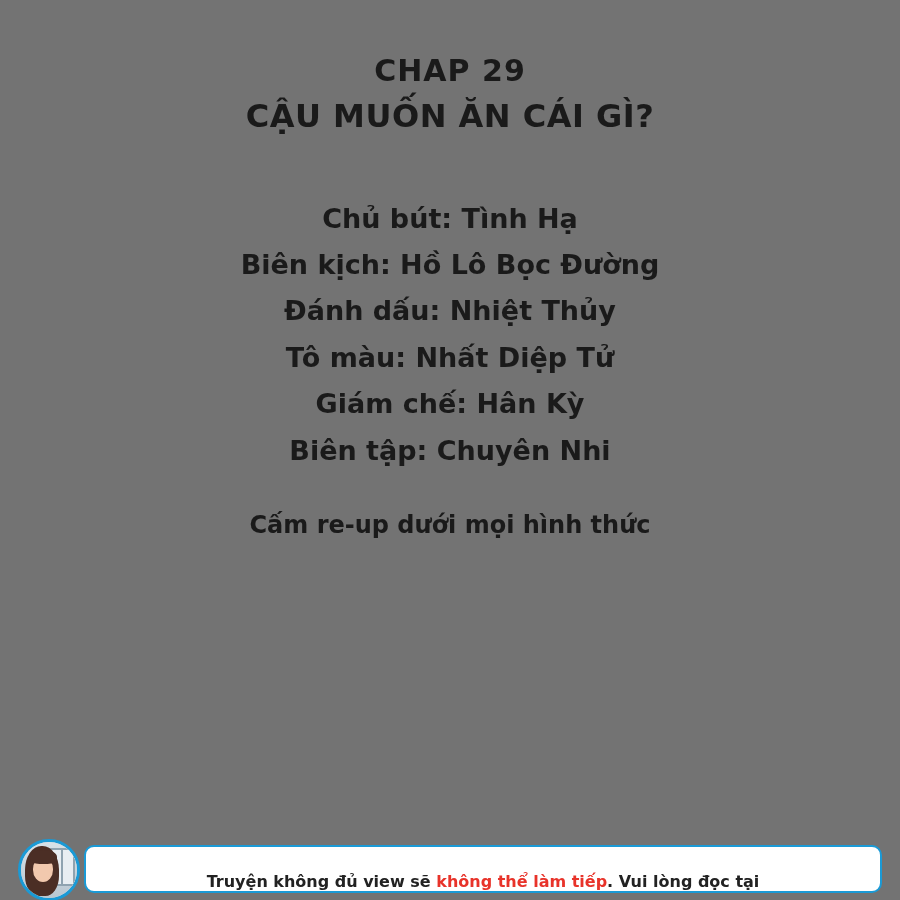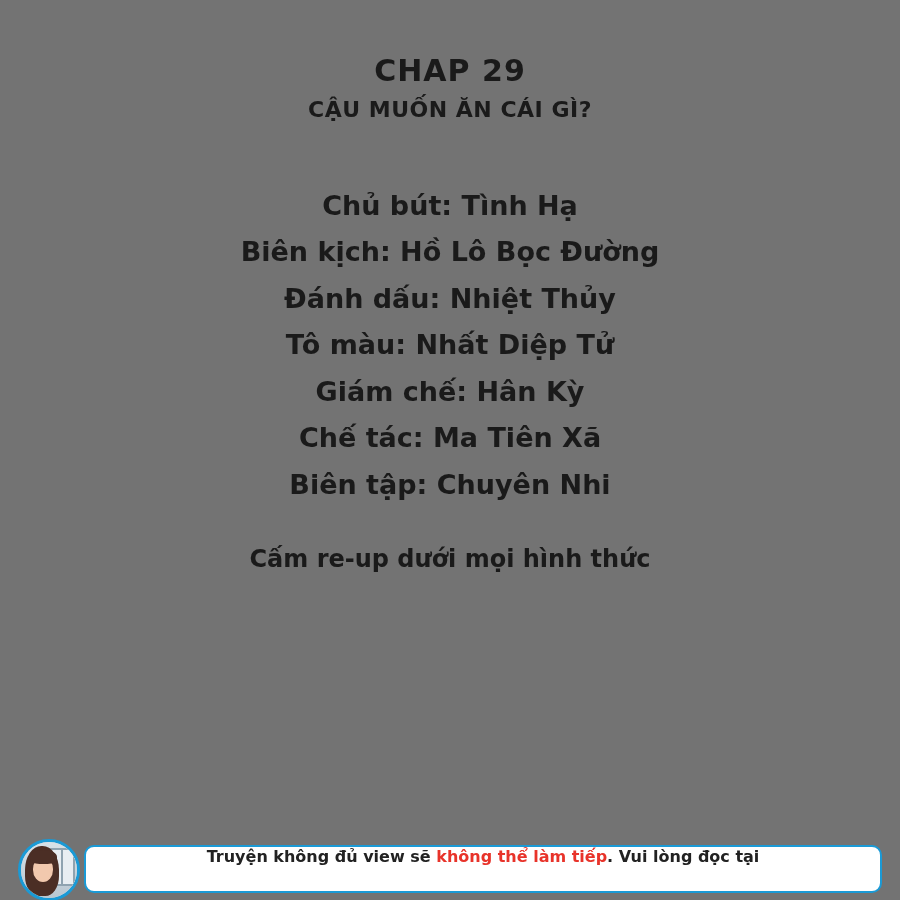--- a/index.html
+++ b/index.html
@@ -30,21 +30,21 @@
     color: #1a1a1a;
   }
   .chapter-title {
     margin-top: 52px;
     font-size: 30px;
     font-weight: bold;
     letter-spacing: 1px;
     line-height: 1.25;
   }
   .chapter-subtitle {
-    font-size: 22px;
+    font-size: 32px;
     font-weight: bold;
     letter-spacing: 0.5px;
     line-height: 1.25;
     margin-top: 6px;
   }
   .credit-list {
     margin-top: 60px;
   }
   .credit-line {
     font-size: 27px;
@@ -137,21 +137,21 @@
     border-radius: 50% 50% 35% 35%;
   }
   .banner-box {
     margin-left: 4px;
     margin-right: 18px;
     flex: 1 1 auto;
     height: 48px;
     border: 2px solid #1a9ad6;
     border-radius: 10px;
     display: flex;
-    align-items: flex-start;
+    align-items: flex-end;
     justify-content: center;
     box-sizing: border-box;
     background: #ffffff;
     overflow: hidden;
   }
   .banner-text {
     font-size: 16px;
     font-weight: bold;
     color: #222222;
     white-space: nowrap;
@@ -168,21 +168,20 @@
   <div class="credits-block">
     <div class="chapter-title">CHAP 29</div>
     <div class="chapter-subtitle">CẬU MUỐN ĂN CÁI GÌ?</div>
 
     <div class="credit-list">
       <div class="credit-line">Chủ bút: Tình Hạ</div>
       <div class="credit-line">Biên kịch: Hồ Lô Bọc Đường</div>
       <div class="credit-line">Đánh dấu: Nhiệt Thủy</div>
       <div class="credit-line">Tô màu: Nhất Diệp Tử</div>
       <div class="credit-line">Giám chế: Hân Kỳ</div>
-      <div class="credit-line">Chế tác: Ma Tiên Xã</div>
       <div class="credit-line">Biên tập: Chuyên Nhi</div>
     </div>
 
     <div class="notice-line">Cấm re-up dưới mọi hình thức</div>
   </div>
 
   <div class="bottom-banner">
     <div class="banner-avatar">
       <div class="avatar-art">
         <div class="avatar-sky"></div>

